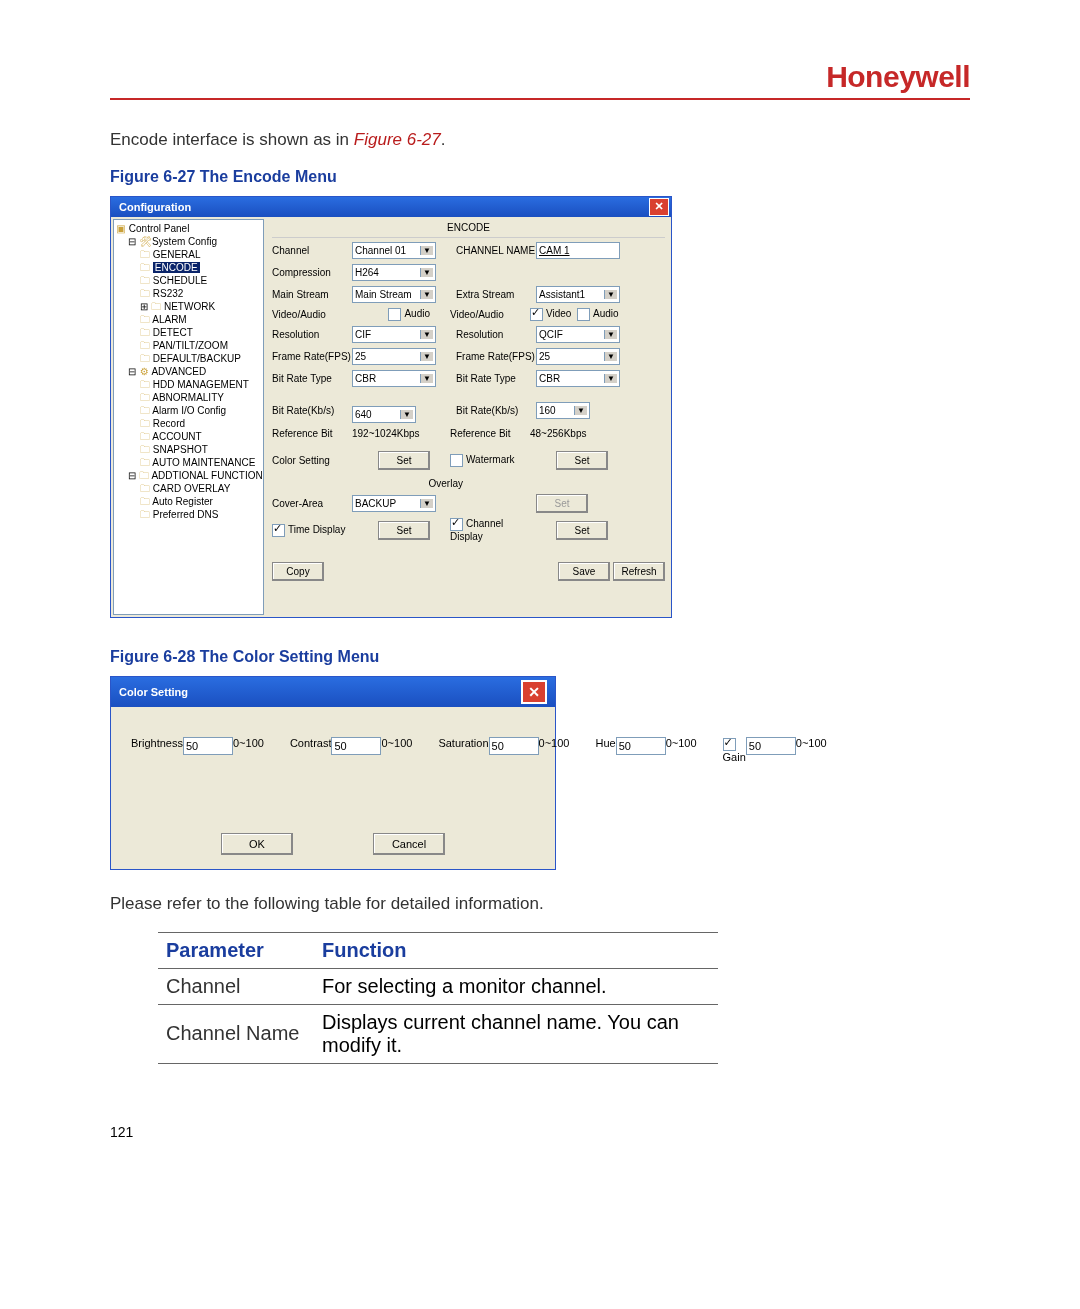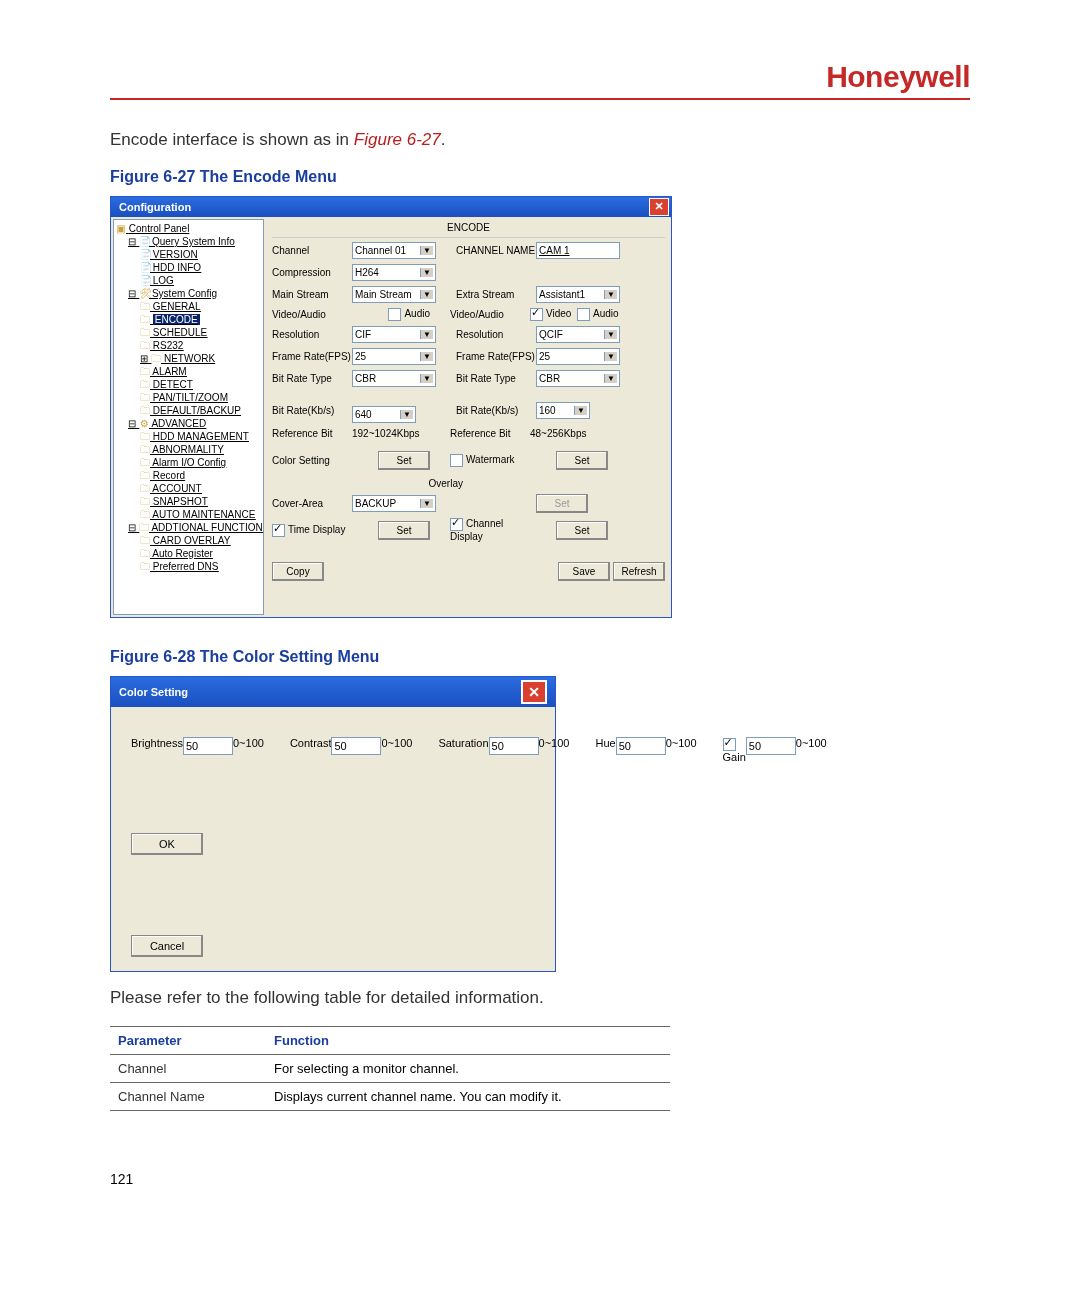--- a/index.html
+++ b/index.html
@@ -78,21 +78,21 @@
   .tree {
     width: 145px;
     background: #fff;
     border: 1px solid #7f9db9;
     margin: 2px;
     font-size: 10px;
     padding: 2px;
     line-height: 13px;
   }
   .tree ul { list-style:none; margin:0; padding-left: 12px; }
-  .tree li { white-space: nowrap; text-decoration: underline; }
+  .tree li { white-space: nowrap; }
   .tree .root { padding-left:0; }
   .tree .ic { display:inline-block; width:10px; text-align:center; color:#caa13a; }
   .tree .fl { color:#caa13a; }
   .tree .sel { background:#0a246a; color:#fff; padding:0 2px; }
   .panel {
     flex: 1;
     background: #ece9d8;
     padding: 4px 6px;
     position: relative;
   }
@@ -150,31 +150,32 @@
     display:flex; justify-content:space-between; align-items:center;
   }
   .close-box2 {
     width:22px;height:20px;background:#d94030;border:2px solid #fff;color:#fff;
     display:flex;align-items:center;justify-content:center;font-weight:bold;font-size:14px;
   }
   .cs-body { padding:30px 20px 14px 20px; }
   .cs-row { display:flex; gap:26px; }
   .cs-col { display:flex; font-size:11px; }
   .cs-in { border:1px solid #7f9db9; background:#fff; width:44px; height:16px; font-size:11px; padding:0 2px;}
-  .cs-btns { display:flex; gap:80px; justify-content:center; margin-top:70px;flex-direction:column;}
+  .cs-btns { display:flex; gap:80px; justify-content:center; margin-top:70px;}
   .cs-btn { border:1px solid #888; background:#ece9d8; width:70px; height:20px; font-size:11px;
     display:inline-flex;align-items:center;justify-content:center;
     box-shadow: inset -1px -1px #888, inset 1px 1px #fff;}
 
   
   table.info {
     border-collapse: collapse;
     width: 560px;
     margin-top: 6px;
-    font-size: 13px;
+    font-size: 20px;
+    margin-left: 48px;
   }
   table.info th, table.info td {
     border-top: 1px solid #666;
     border-bottom: 1px solid #666;
     padding: 6px 8px;
     text-align: left;
     font-weight: normal;
   }
   table.info th { color:#1a3d9e; font-weight:bold; }
   table.info td.pcol { color:#333; }
@@ -197,27 +198,20 @@
   <div class="win">
     <div class="win-title">
       <span>Configuration</span>
       <span class="close-box">✕</span>
     </div>
     <div class="win-body">
       <div class="tree">
         <ul class="root">
           <li><span class="ic">▣</span> <span>Control Panel</span>
             <ul>
-              <li>⊟ <span class="ic">📄</span> <span>Query System Info</span>
-                <ul>
-                  <li><span class="ic">📄</span> <span>VERSION</span></li>
-                  <li><span class="ic">📄</span> <span>HDD INFO</span></li>
-                  <li><span class="ic">📄</span> <span>LOG</span></li>
-                </ul>
-              </li>
               <li>⊟ <span class="ic">🛠</span> <span>System Config</span>
                 <ul>
                   <li><span class="ic fl">🗀</span> <span>GENERAL</span></li>
                   <li><span class="ic fl">🗀</span> <span class="sel">ENCODE</span></li>
                   <li><span class="ic fl">🗀</span> <span>SCHEDULE</span></li>
                   <li><span class="ic fl">🗀</span> <span>RS232</span></li>
                   <li>⊞ <span class="ic fl">🗀</span> <span>NETWORK</span></li>
                   <li><span class="ic fl">🗀</span> <span>ALARM</span></li>
                   <li><span class="ic fl">🗀</span> <span>DETECT</span></li>
                   <li><span class="ic fl">🗀</span> <span>PAN/TILT/ZOOM</span></li>
@@ -419,21 +413,21 @@
           <span>0~100</span>
         </div>
       </div>
       <div class="cs-btns">
         <span class="cs-btn">OK</span>
         <span class="cs-btn">Cancel</span>
       </div>
     </div>
   </div>
 
-  <p class="body-text" style="margin-top:16px;">Please refer to the following table for detailed information.</p>
+  <p class="body-text" style="margin-top:24px;">Please refer to the following table for detailed information.</p>
 
   <table class="info">
     <tbody>
         <tr>
       <th style="width:140px;">Parameter</th>
       <th>Function</th>
     </tr>
     <tr>
       <td class="pcol">Channel</td>
       <td>For selecting a monitor channel.</td>

